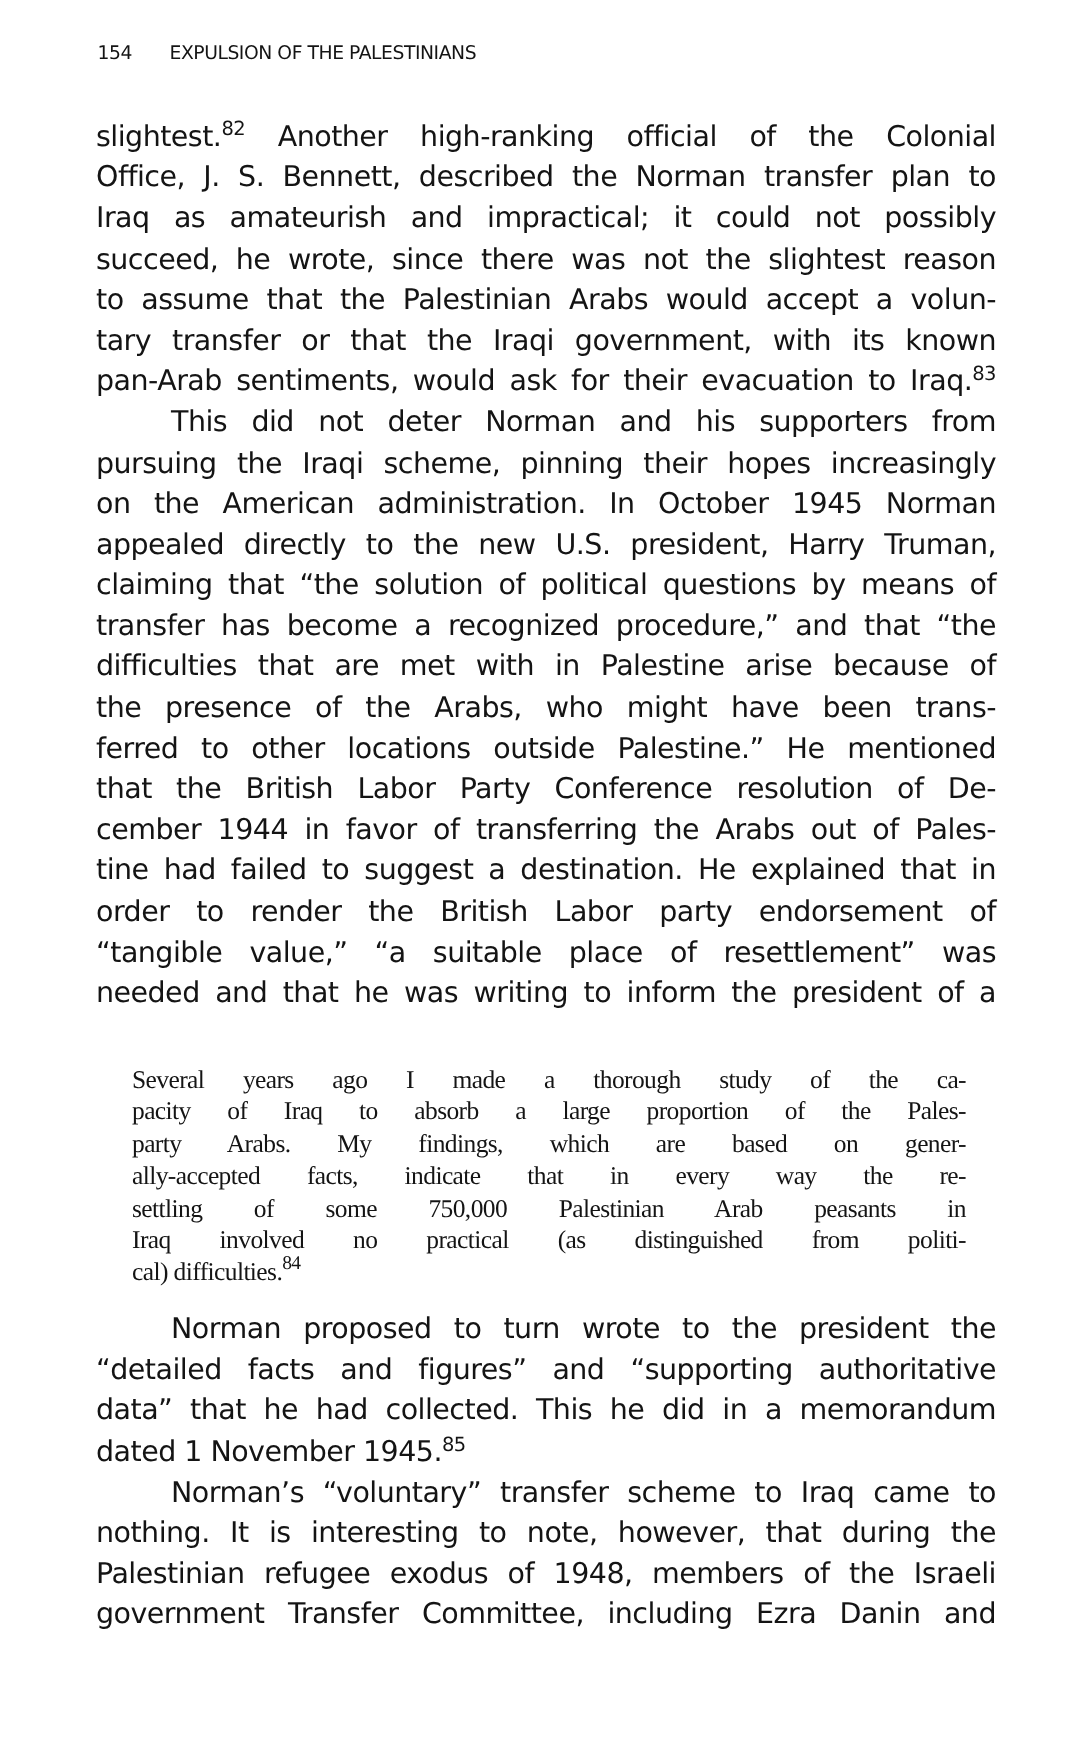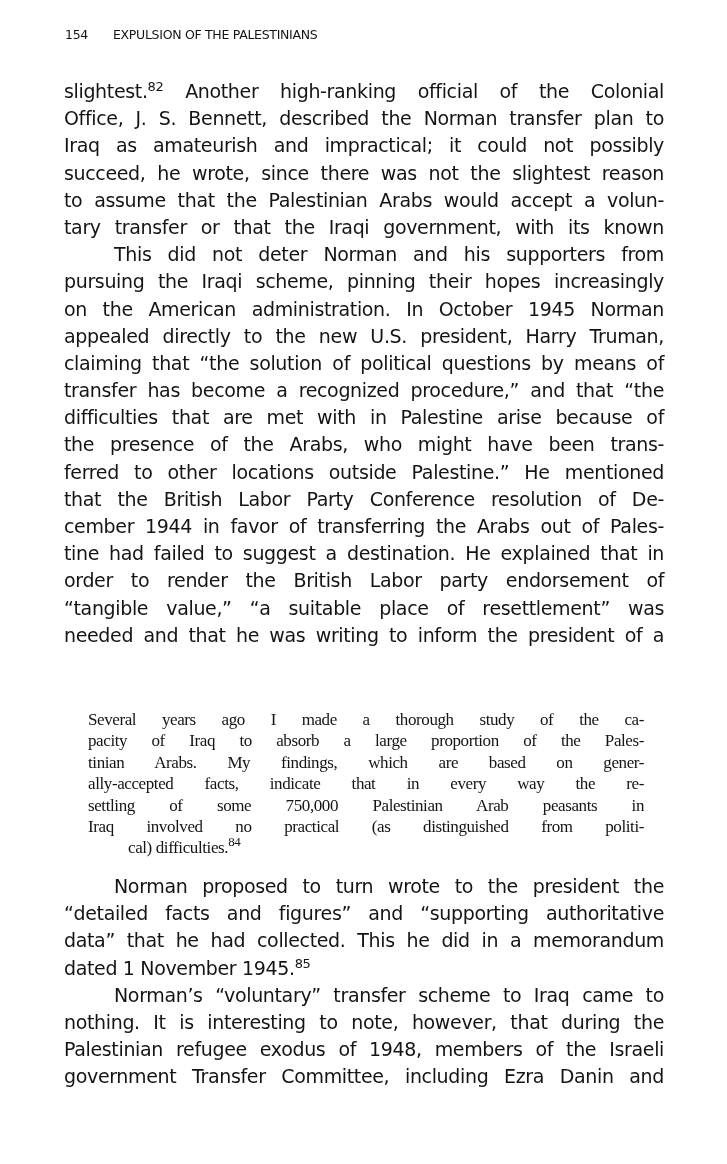--- a/index.html
+++ b/index.html
@@ -64,21 +64,20 @@
       line-height: 21.4px;
       font-size: 17px;
       white-space: nowrap;
       text-align: justify;
       text-align-last: justify;
       letter-spacing: -0.4px;
       font-family: Liberation Serif, serif;
     }
     .qline.last {
       text-align-last: left;
-      margin-left: 40px;
     }
     .body-text-2 {
       position: absolute;
       left: 64px;
       top: 873px;
       width: 600px;
     }
   </style>
 </head>
 <body>
@@ -88,20 +87,21 @@
 </div>
 
 <div class="body-text">
 
   <div class="line"><span>slightest.</span><sup>82</sup><span> Another high-ranking official of the Colonial</span></div>
   <div class="line">Office, J. S. Bennett, described the Norman transfer plan to</div>
   <div class="line">Iraq as amateurish and impractical; it could not possibly</div>
   <div class="line">succeed, he wrote, since there was not the slightest reason</div>
   <div class="line">to assume that the Palestinian Arabs would accept a volun-</div>
   <div class="line">tary transfer or that the Iraqi government, with its known</div>
+  <div class="line"><span>pan-Arab sentiments, would ask for their evacuation to Iraq.</span><sup>83</sup></div>
 
   <div class="line indent">This did not deter Norman and his supporters from</div>
   <div class="line">pursuing the Iraqi scheme, pinning their hopes increasingly</div>
   <div class="line">on the American administration.  In October 1945 Norman</div>
   <div class="line">appealed directly to the new U.S. president, Harry Truman,</div>
   <div class="line">claiming that “the solution of political questions by means of</div>
   <div class="line">transfer has become a recognized procedure,” and that “the</div>
   <div class="line">difficulties that are met with in Palestine arise because of</div>
   <div class="line">the presence of the Arabs, who might have been trans-</div>
   <div class="line">ferred to other locations outside Palestine.”  He mentioned</div>
@@ -109,21 +109,21 @@
   <div class="line">cember 1944 in favor of transferring the Arabs out of Pales-</div>
   <div class="line">tine had failed to suggest a destination. He explained that in</div>
   <div class="line">order to render the British Labor party endorsement of</div>
   <div class="line">“tangible value,” “a suitable place of resettlement” was</div>
   <div class="line">needed and that he was writing to inform the president of a</div>
 </div>
 
 <div class="block-quote">
   <div class="qline">Several years ago I made a thorough study of the ca-</div>
   <div class="qline">pacity of Iraq to absorb a large proportion of the Pales-</div>
-  <div class="qline">tinian Arabs.  My findings, which are based on gener-</div>
+  <div class="qline">party Arabs.  My findings, which are based on gener-</div>
   <div class="qline">ally-accepted facts, indicate that in every way the re-</div>
   <div class="qline">settling of some 750,000 Palestinian Arab peasants in</div>
   <div class="qline">Iraq involved no practical (as distinguished from politi-</div>
   <div class="qline last"><span>cal) difficulties.</span><sup>84</sup></div>
 </div>
 
 <div class="body-text-2">
 
   <div class="line indent">Norman proposed to turn wrote to the president the</div>
   <div class="line">“detailed facts and figures” and “supporting authoritative</div>

